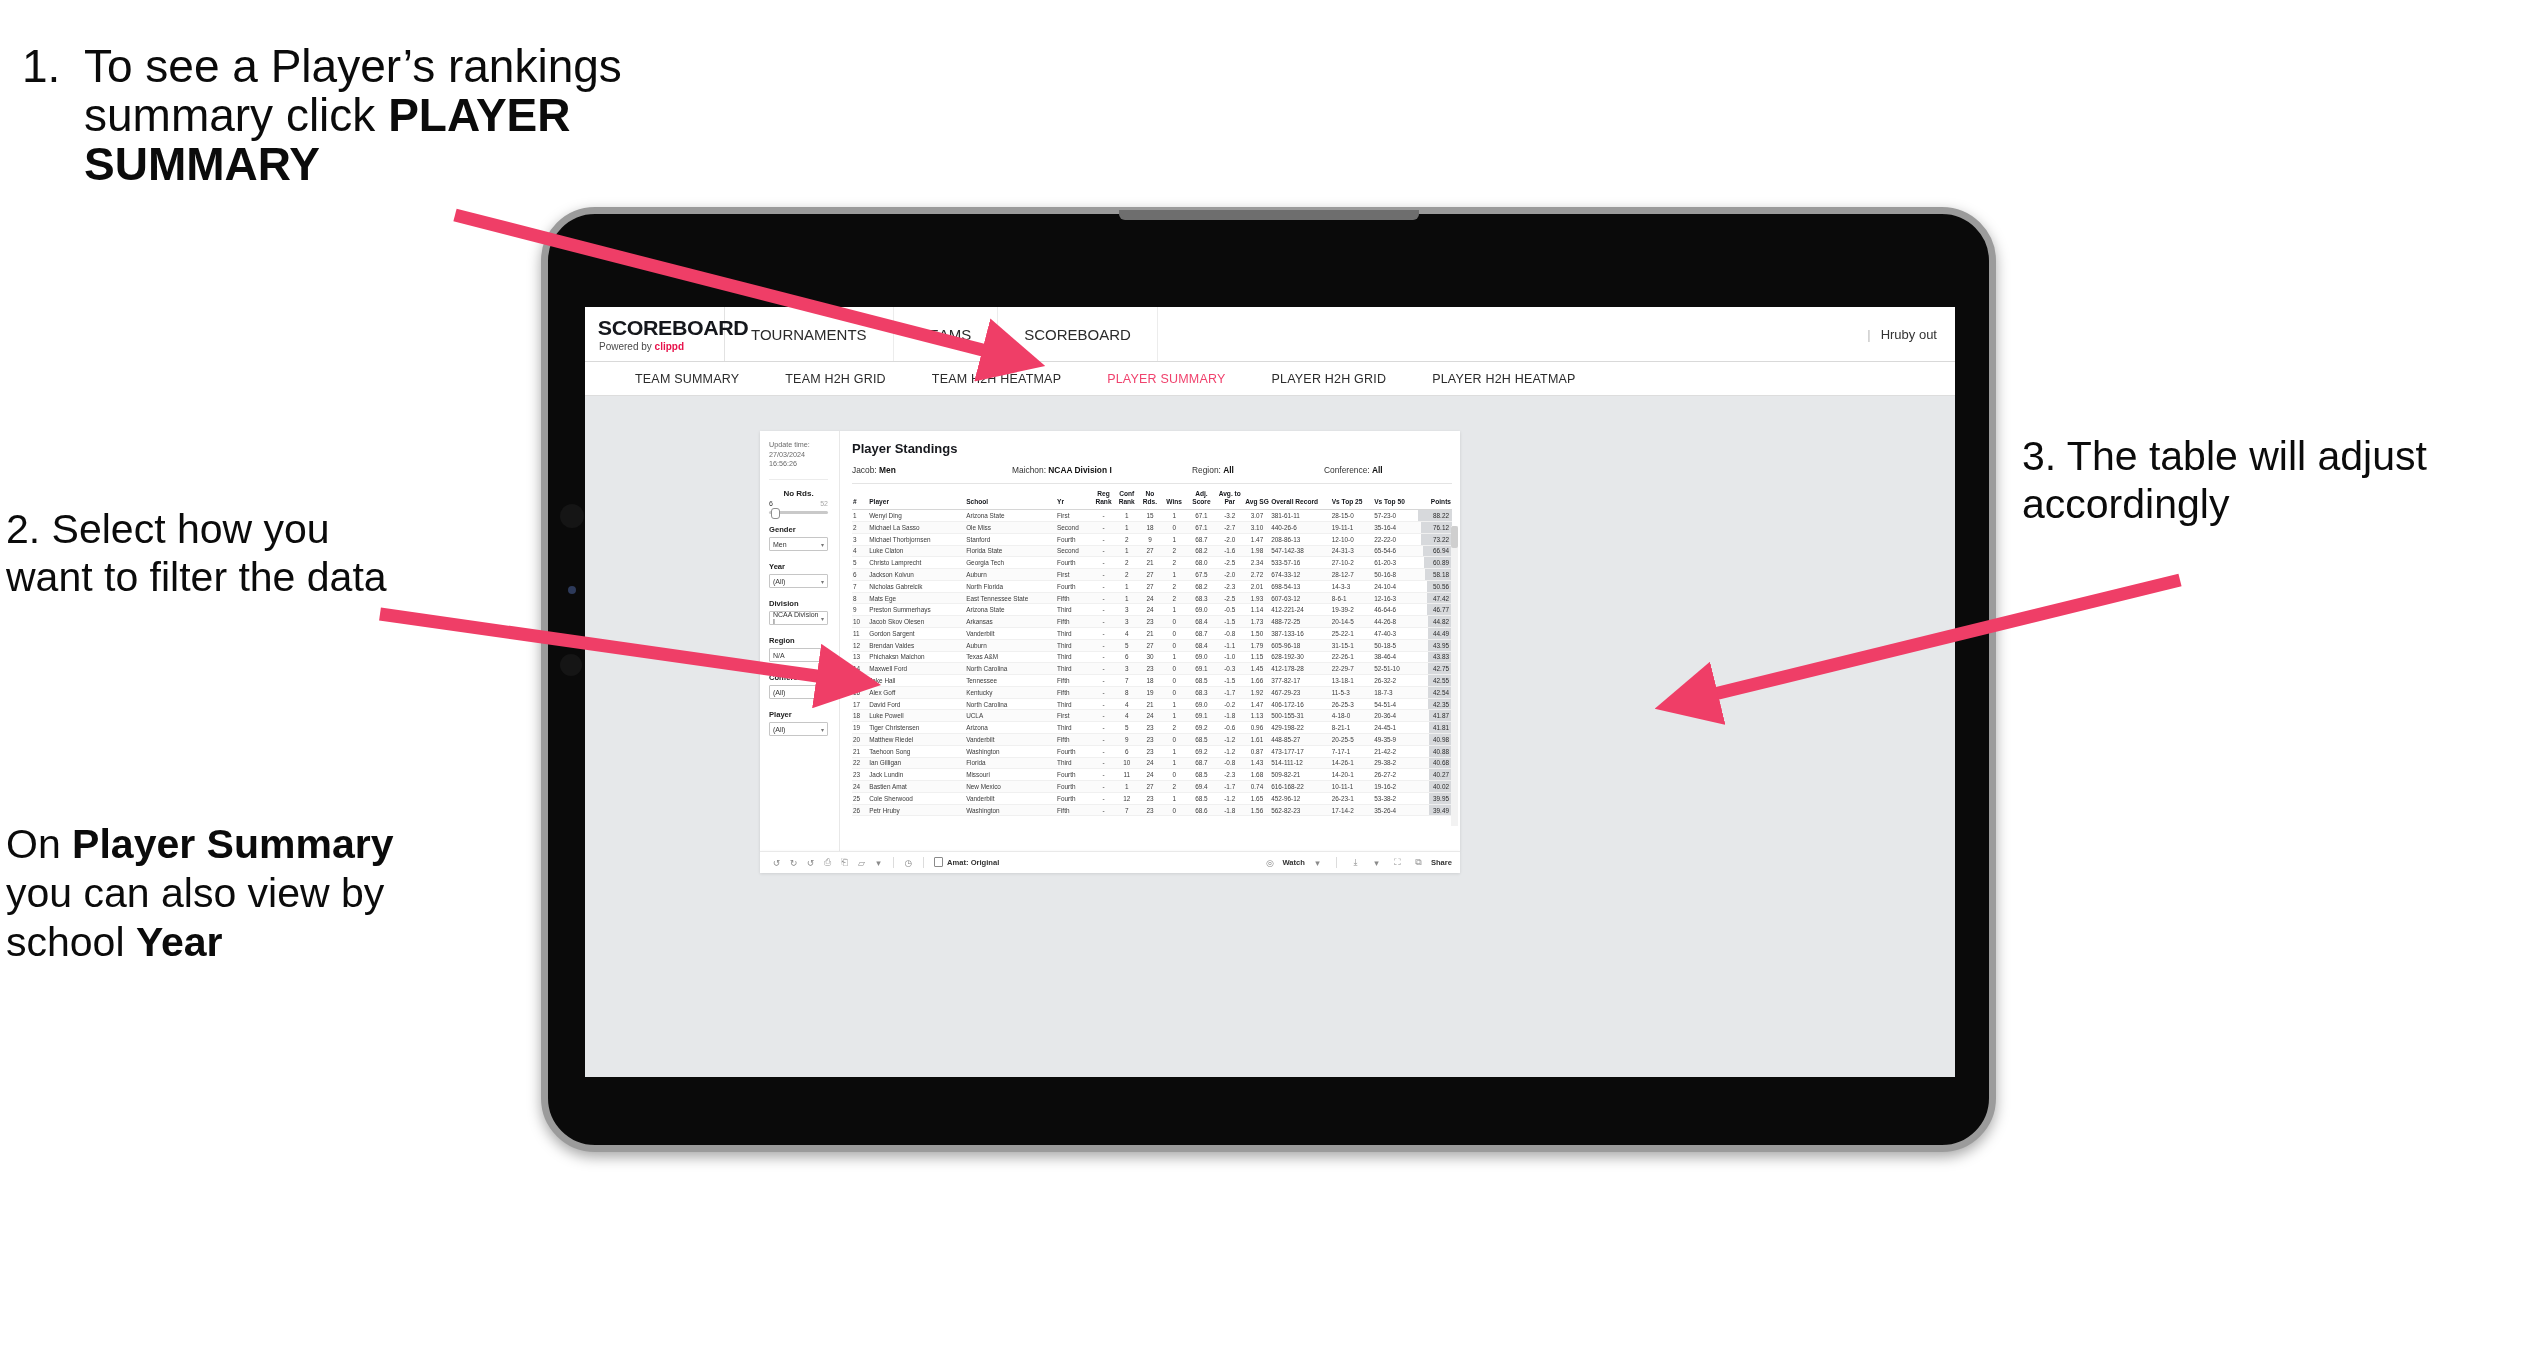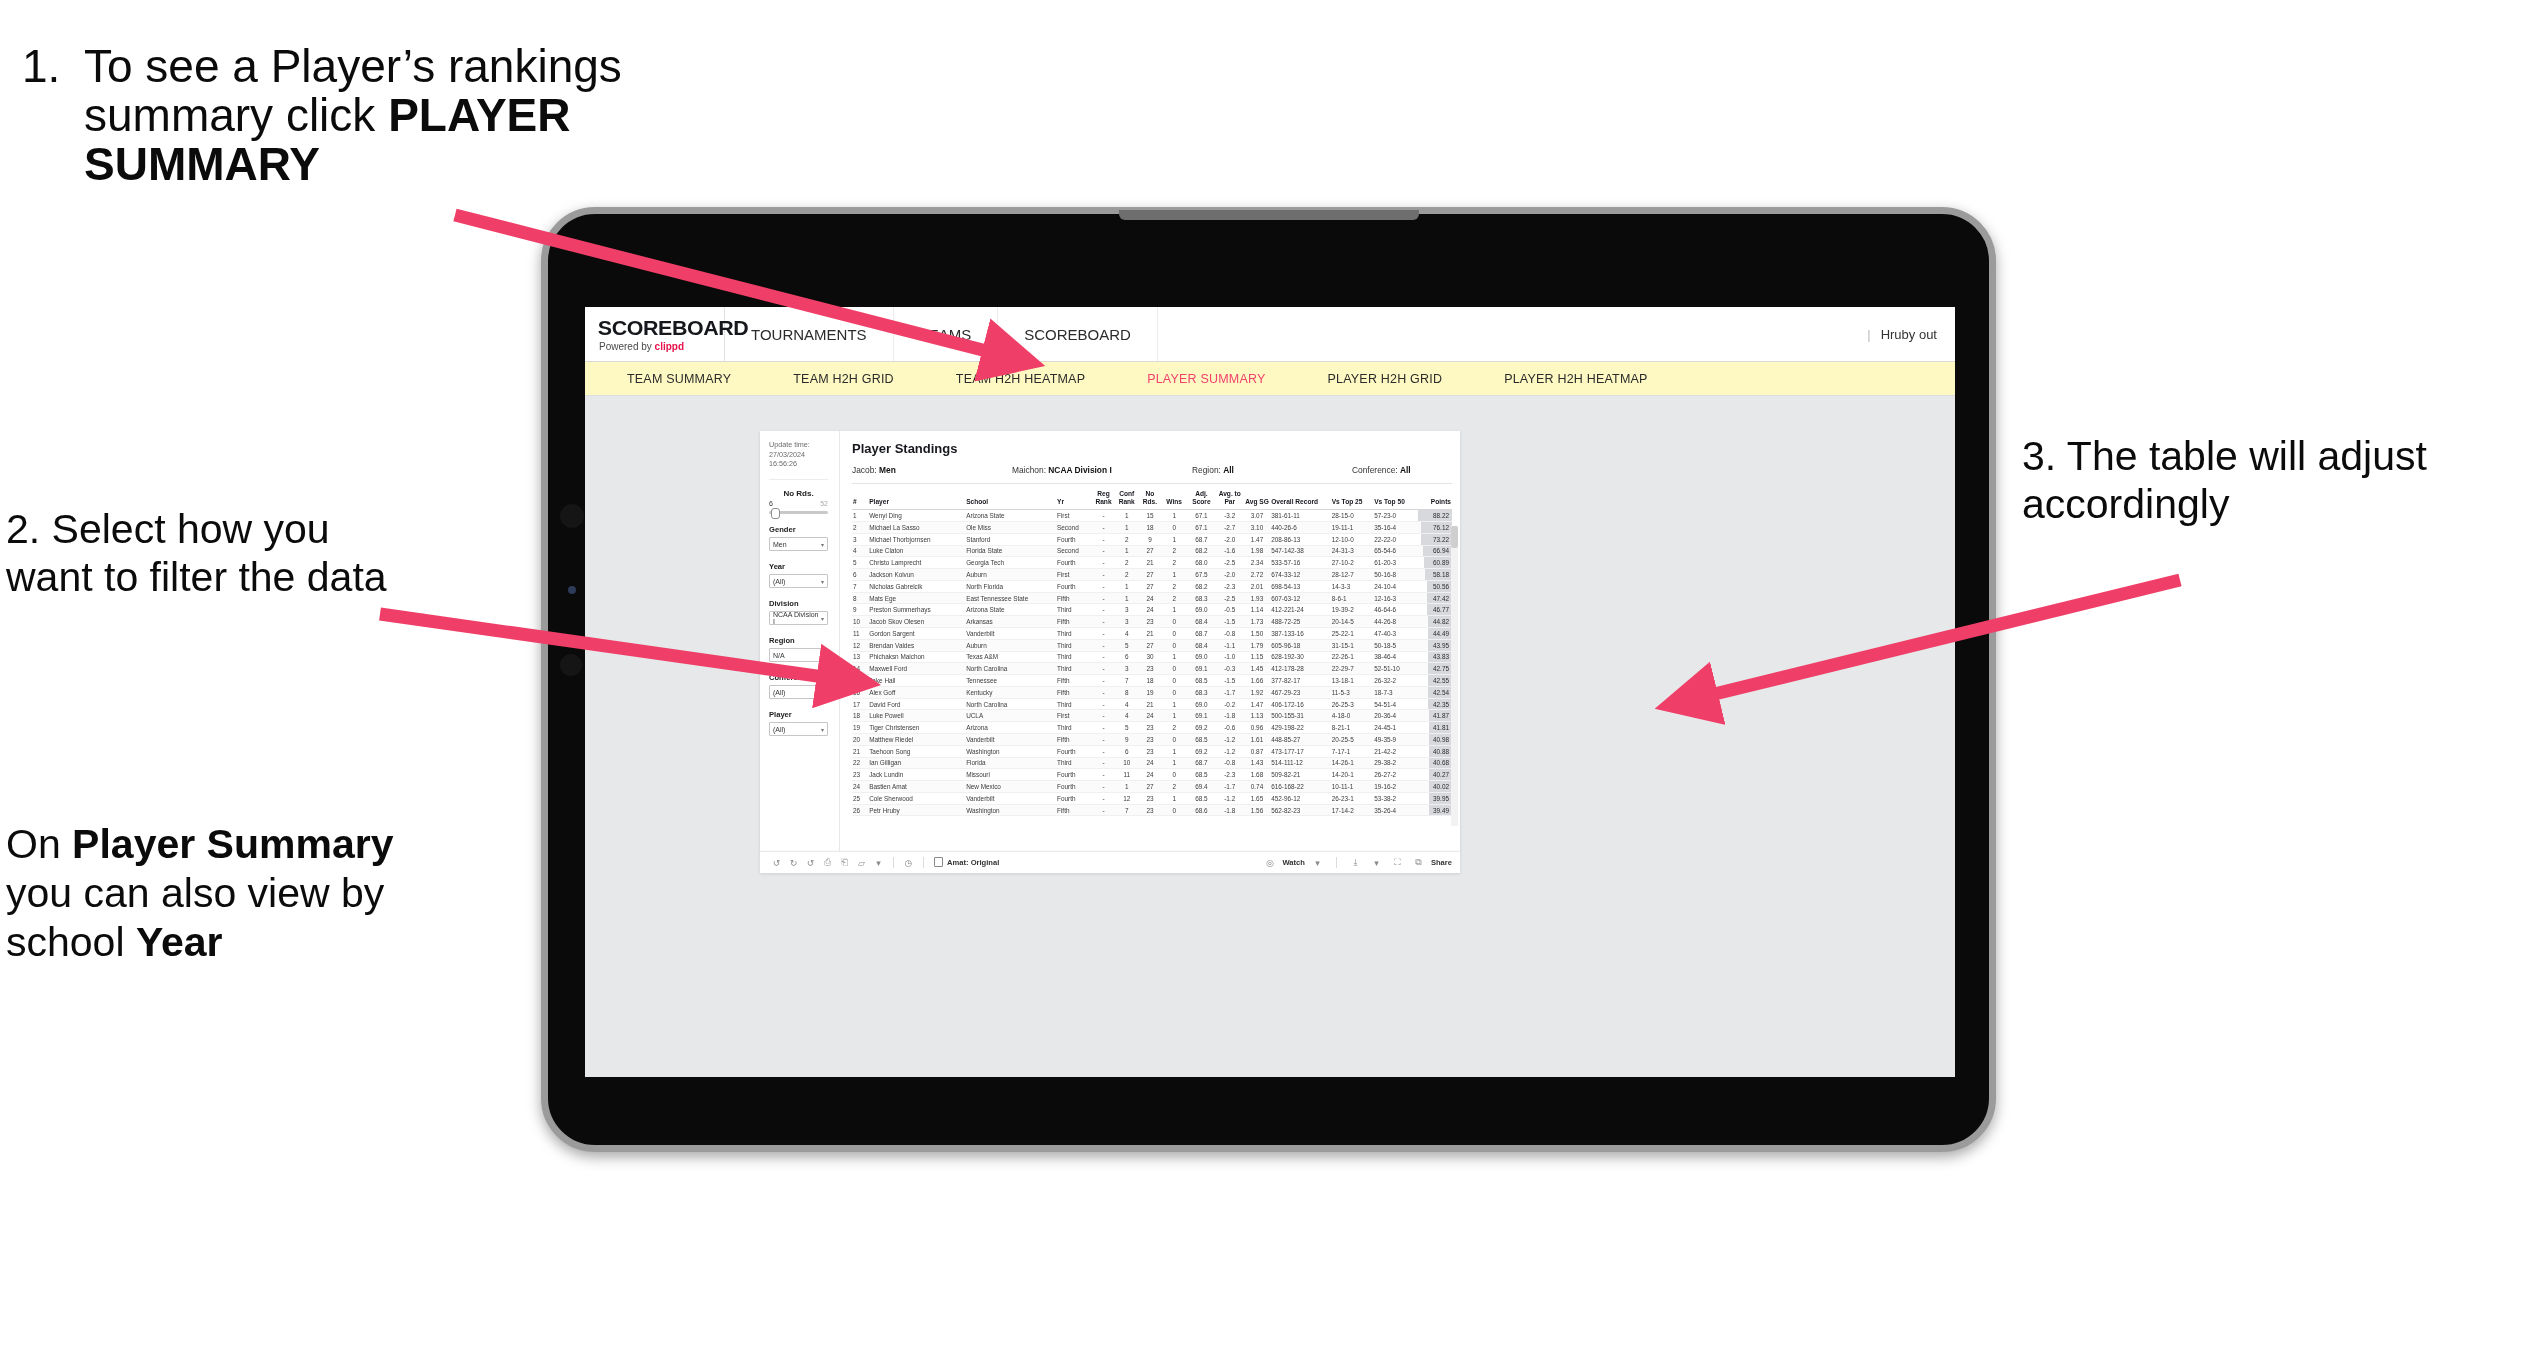--- a/index.html
+++ b/index.html
@@ -45,22 +45,22 @@
   #logo-sub{font-size:10px;color:#4a4a4a;margin-top:3px;}
   #logo-sub .cl{color:#e8114b;font-weight:700;}
   .topnav{display:flex;align-items:center;}
   .topnav .item{padding:0 26px;font-size:15px;color:#2b2b2b;height:100%;
                 display:flex;align-items:center;border-right:1px solid #ececec;}
   #brand-right{margin-left:auto;display:flex;align-items:center;gap:10px;
                padding-right:18px;font-size:13px;color:#333;}
   #brand-right .sep{color:#bbb;}
 
   
-  #subnav{height:33px;background:#fef9c3;border-bottom:1px solid #ddd;
-          display:flex;align-items:center;padding-left:20px;gap:18px;}
+  #subnav{height:33px;background:#ffffff;border-bottom:1px solid #ddd;
+          display:flex;align-items:center;padding-left:28px;gap:2px;}
   #subnav .tab{font-size:12.5px;color:#2b2b2b;padding:0 22px;letter-spacing:.2px;}
   #subnav .tab.active{color:#f0426d;}
 
   
   #canvas{position:relative;height:683px;background:#e6e8ea;}
   #card{position:absolute;left:175px;top:35px;width:700px;height:420px;
         background:#fff;box-shadow:0 1px 3px rgba(0,0,0,.13);display:flex;}
 
   #side{width:80px;border-right:1px solid #e8e8e8;box-sizing:border-box;
         padding:9px 11px 0 9px;}
@@ -81,21 +81,21 @@
   .rds-title{font-size:8px;color:#222;text-align:center;font-weight:600;margin-bottom:2px;}
 
   #main{flex:1;position:relative;padding:10px 8px 0 12px;box-sizing:border-box;}
   #p-title{font-size:13px;font-weight:700;color:#16181d;margin-bottom:9px;}
   #meta{display:flex;font-size:8.4px;color:#333;padding-bottom:8px;
         border-bottom:1px solid #e4e4e4;}
   #meta .m{margin-right:0;}
   #meta .m b{font-weight:700;color:#111;}
   #meta .m:nth-child(1){width:160px;}
   #meta .m:nth-child(2){width:180px;}
-  #meta .m:nth-child(3){width:160px;}
+  #meta .m:nth-child(3){width:132px;}
 
   table{border-collapse:collapse;width:100%;margin-top:4px;table-layout:fixed;}
   thead th{font-size:6.6px;font-weight:700;color:#15171c;text-align:left;
            vertical-align:bottom;padding:2px 1px 4px 1px;line-height:1.15;
            border-bottom:1px solid #d6d6d6;}
   tbody td{font-size:6.4px;color:#3a3a3a;padding:1.9px 1px;
            border-bottom:1px solid #f0f0f0;white-space:nowrap;overflow:hidden;}
   .c-num{width:14px;} .c-player{width:94px;} .c-school{width:88px;}
   .c-yr{width:34px;} .c-rr{width:20px;text-align:center;}
   .c-cr{width:22px;text-align:center;} .c-nr{width:20px;text-align:center;}

